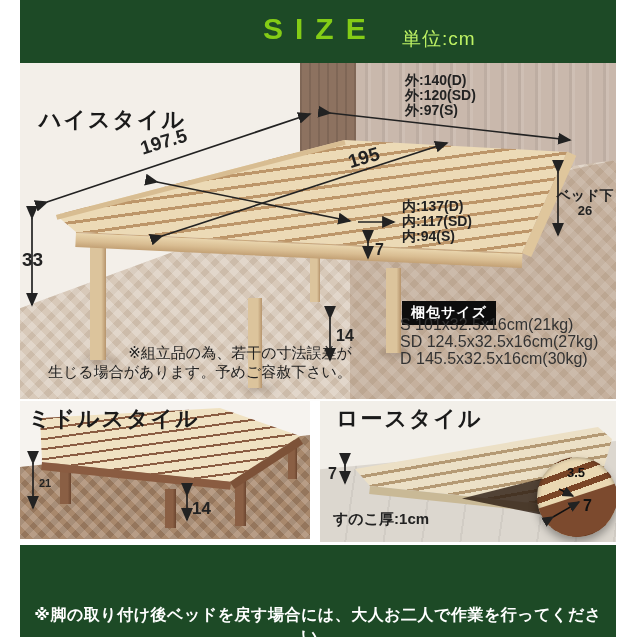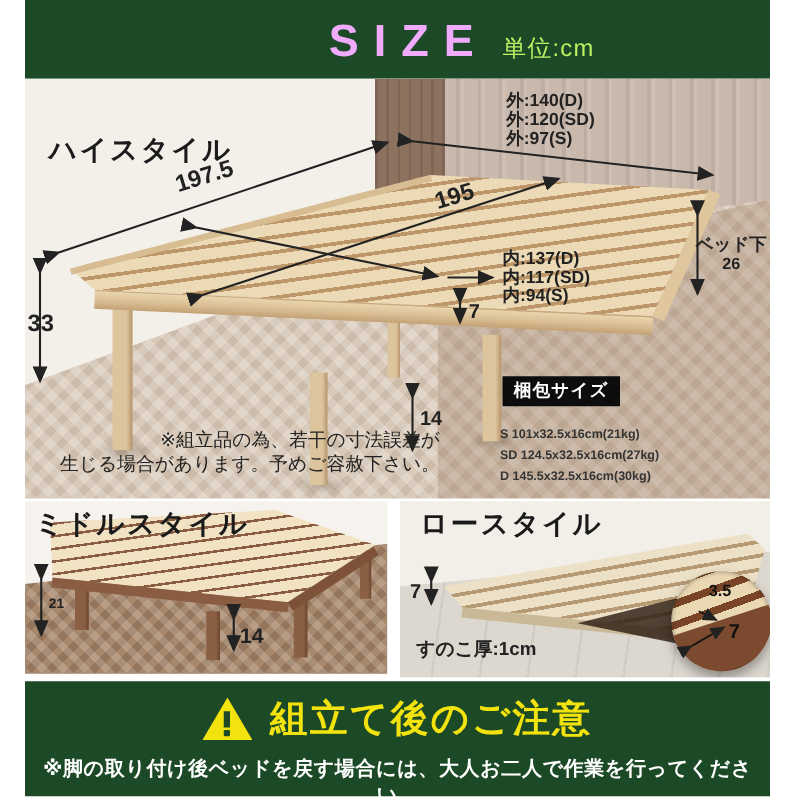--- a/index.html
+++ b/index.html
@@ -2,21 +2,21 @@
 <html><head>
 <meta charset="utf-8">
 <style>
   html,body{margin:0;padding:0;background:#fff;}
   body{font-family:"Liberation Sans","DejaVu Sans",sans-serif;}
   #stage{position:relative;width:640px;height:640px;background:#fff;overflow:hidden;}
   .abs{position:absolute;}
 
   
   #top-banner{left:20px;top:0;width:596px;height:63px;background:#1d4a26;}
-  #size-title{left:243px;top:12px;font-size:36px;font-weight:bold;color:#f0abfc;letter-spacing:12px;}
+  #size-title{left:243px;top:12px;font-size:30px;font-weight:bold;color:#84cc16;letter-spacing:12px;}
   #unit-label{left:382px;top:26px;font-size:19px;color:#bef264;letter-spacing:1px;}
 
   
   #high-section{left:20px;top:63px;width:596px;height:336px;background:#f3efe9;overflow:hidden;}
   .wallwood{left:280px;top:0;width:316px;height:170px;background:#c9b8ac;
     background-image:repeating-linear-gradient(90deg,rgba(255,255,255,.10) 0 3px,rgba(0,0,0,0) 3px 14px,rgba(0,0,0,.06) 14px 17px);}
   .pillar{left:280px;top:0;width:56px;height:97px;background:#8d7260;
     background-image:repeating-linear-gradient(90deg,rgba(0,0,0,.10) 0 2px,rgba(0,0,0,0) 2px 9px);}
   .hi-floor{left:0;top:97px;width:596px;height:239px;
     background:#d8c9b9;
@@ -39,21 +39,21 @@
   #hs-label,#ms-label,#ls-label{font-size:22px;color:#1a1a1a;font-weight:bold;letter-spacing:2px;}
   #len-outer{left:120px;top:68px;font-size:19px;transform:rotate(-17deg);}
   #len-inner{left:328px;top:84px;font-size:19px;transform:rotate(-17deg);}
   #width-outer{left:385px;top:10px;font-size:14px;line-height:15px;font-weight:bold;color:#222;}
   #width-inner{left:382px;top:136px;font-size:14px;line-height:15px;font-weight:bold;color:#222;}
   #h33{left:2px;top:186px;font-size:19px;}
   #underbed{left:533px;top:124px;width:64px;text-align:center;font-size:14px;line-height:16px;font-weight:bold;color:#222;}
   #h7{left:355px;top:178px;font-size:16px;}
   #h14{left:316px;top:264px;font-size:16px;}
   #pkg-box{left:382px;top:238px;background:#0d0d0d;color:#fff;font-size:14px;font-weight:bold;padding:3px 9px;letter-spacing:1px;}
-  #pkg-lines{left:380px;top:276px;font-size:10px;line-height:17px;color:#333;font-weight:bold;}
+  #pkg-lines{left:380px;top:253px;font-size:16px;line-height:17px;color:#333;font-weight:normal;}
   #hi-note{left:13px;top:280px;font-size:15px;line-height:19px;color:#222;text-align:right;}
   #hi-note .l2{padding-left:15px;}
 
   
   #mid-section{left:20px;top:401px;width:290px;height:138px;background:#f6f3ef;overflow:hidden;}
   .mid-floor{left:0;top:34px;width:290px;height:107px;background:#a8886c;
     background-image:repeating-linear-gradient(45deg,rgba(255,255,255,.18) 0 6px,rgba(0,0,0,0) 6px 12px),
       repeating-linear-gradient(-45deg,rgba(60,35,20,.18) 0 6px,rgba(0,0,0,0) 6px 12px);
     clip-path:polygon(0 30%,100% 0,100% 100%,0 100%);}
   .mid-deck{left:0;top:0;width:290px;height:141px;
@@ -223,23 +223,16 @@
       </svg>
       <div class="abs dim-text" id="mag35">3.5</div>
       <div class="abs dim-text" id="mag7">7</div>
     </div>
     <div class="abs" id="ls-label">ロースタイル</div>
     <div class="abs dim-text" id="l7">7</div>
     <div class="abs" id="slat-note">すのこ厚:1cm</div>
   </div>
 
   <div class="abs" id="bottom-banner">
-    <div class="abs" id="warn-row">
-      <div id="warn-tri">
-        <div class="bar"></div>
-        <div class="dot"></div>
-      </div>
-      <div id="warn-title">組立て後のご注意</div>
-    </div>
     <div class="abs" id="warn-text">※脚の取り付け後ベッドを戻す場合には、大人お二人で作業を行ってください。</div>
   </div>
 
 </div>
 
 </body></html>

